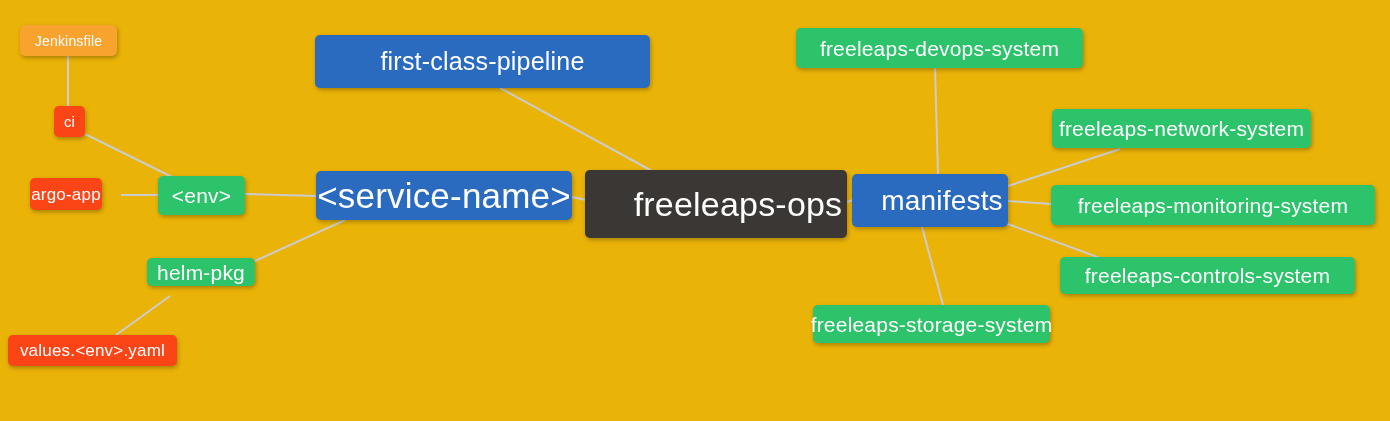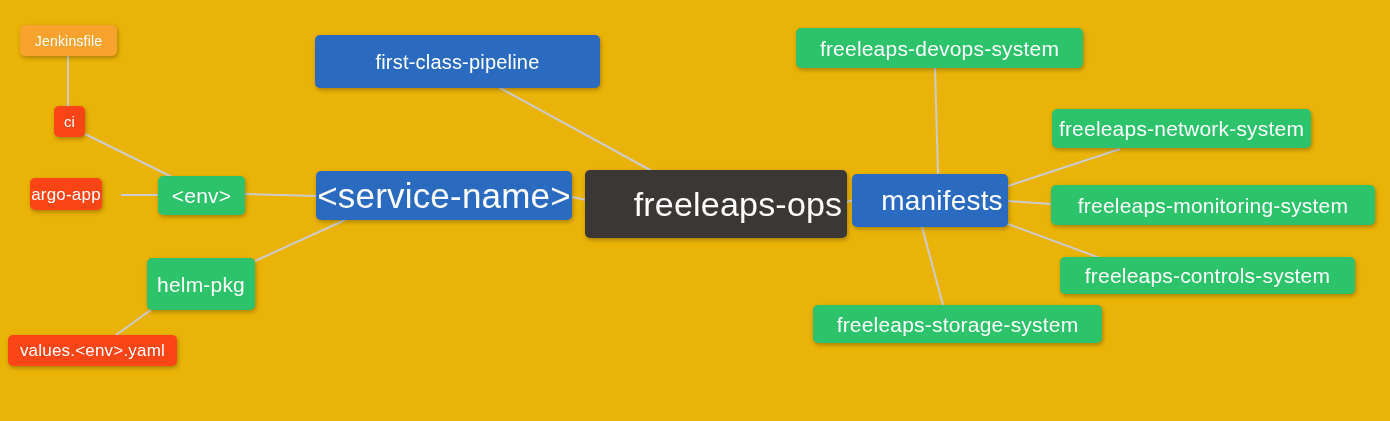--- a/index.html
+++ b/index.html
@@ -67,47 +67,47 @@
       </div>
       <div class="node" style="left: 54px; top: 106px; width: 31px; height: 31px; font-size: 15px; background: rgb(252, 69, 22);">
         <span>ci</span>
       </div>
       <div class="node" style="left: 30px; top: 178px; width: 72px; height: 32px; font-size: 17px; background: rgb(252, 69, 22);">
         <span>argo-app</span>
       </div>
       <div class="node" style="left: 158px; top: 176px; width: 87px; height: 39px; font-size: 21px; background: rgb(44, 195, 107);">
         <span>&lt;env&gt;</span>
       </div>
-      <div class="node" style="left: 147px; top: 258px; width: 108px; height: 52px; font-size: 21px; background: rgb(44, 195, 107);">
+      <div class="node" style="left: 147px; top: 258px; width: 108px; height: 28px; font-size: 21px; background: rgb(44, 195, 107);">
         <span>helm-pkg</span>
       </div>
       <div class="node" style="left: 8px; top: 335px; width: 169px; height: 31px; font-size: 17px; background: rgb(252, 69, 22);">
         <span>values.&lt;env&gt;.yaml</span>
       </div>
       <div class="node" style="left: 316px; top: 171px; width: 256px; height: 49px; font-size: 35px; background: rgb(42, 107, 192);">
         <span>&lt;service-name&gt;</span>
       </div>
-      <div class="node" style="left: 315px; top: 35px; width: 285px; height: 53px; font-size: 20px; background: rgb(42, 107, 192);">
+      <div class="node" style="left: 315px; top: 35px; width: 335px; height: 53px; font-size: 25px; background: rgb(42, 107, 192);">
         <span>first-class-pipeline</span>
       </div>
       <div class="node" style="left: 585px; top: 170px; width: 262px; height: 68px; font-size: 34px; background: rgb(59, 55, 53); padding-left: 44px;">
         <span>freeleaps-ops</span>
       </div>
       <div class="node" style="left: 852px; top: 174px; width: 156px; height: 53px; font-size: 28px; background: rgb(42, 107, 192); padding-left: 24px;">
         <span>manifests</span>
       </div>
       <div class="node" style="left: 796px; top: 28px; width: 287px; height: 40px; font-size: 21px; background: rgb(44, 195, 107);">
         <span>freeleaps-devops-system</span>
       </div>
       <div class="node" style="left: 1052px; top: 109px; width: 259px; height: 39px; font-size: 21px; background: rgb(44, 195, 107); justify-content: center;">
         <span>freeleaps-network-system</span>
       </div>
       <div class="node" style="left: 1051px; top: 185px; width: 324px; height: 40px; font-size: 21px; background: rgb(44, 195, 107);">
         <span>freeleaps-monitoring-system</span>
       </div>
       <div class="node" style="left: 1060px; top: 257px; width: 295px; height: 37px; font-size: 21px; background: rgb(44, 195, 107);">
         <span>freeleaps-controls-system</span>
       </div>
-      <div class="node" style="left: 813px; top: 305px; width: 289px; height: 38px; font-size: 21px; background: rgb(44, 195, 107);">
+      <div class="node" style="left: 813px; top: 305px; width: 237px; height: 38px; font-size: 21px; background: rgb(44, 195, 107);">
         <span>freeleaps-storage-system</span>
       </div>
     </div>
 </div>
 
 </body></html>

